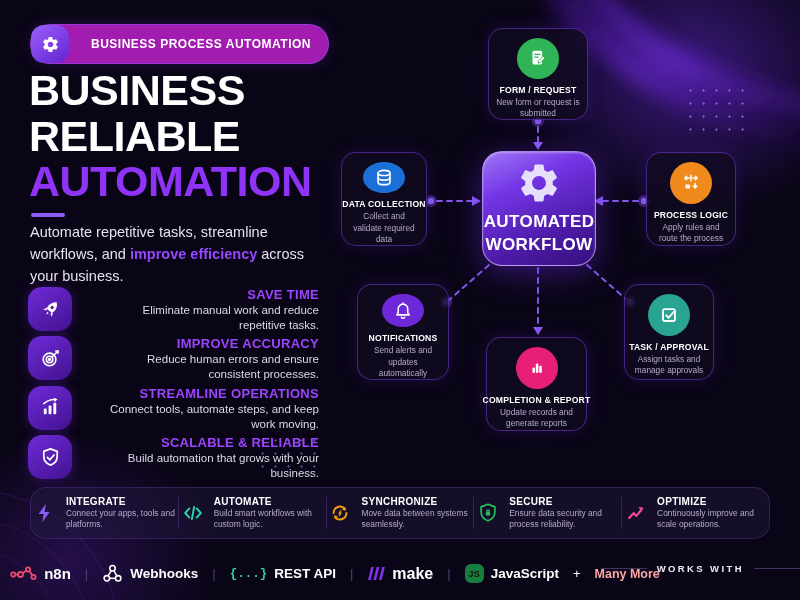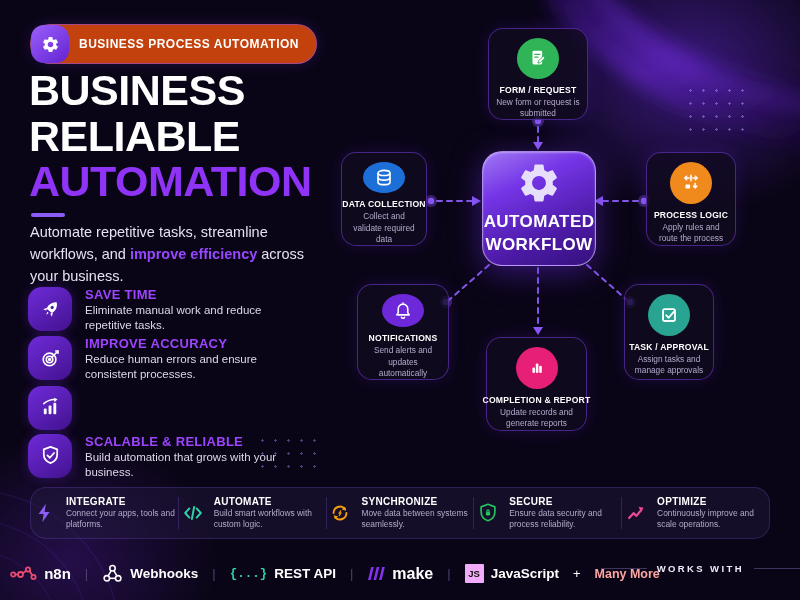--- a/index.html
+++ b/index.html
@@ -13,39 +13,39 @@
     background:radial-gradient(closest-side,rgba(76,29,149,.4),rgba(76,29,149,0) 70%);}
   .wave{position:absolute;top:0;right:0;}
   .arcs{position:absolute;left:-60px;bottom:-40px;}
   .dots{position:absolute;background-image:radial-gradient(rgba(167,139,250,.55) 1.1px,rgba(0,0,0,0) 1.3px);
     background-size:13px 13px;}
   .d1{right:52px;top:84px;width:64px;height:52px;}
   .d2{left:256px;top:434px;width:66px;height:34px;opacity:.8;}
 
   
   .badge{position:absolute;left:30px;top:24px;height:38px;display:flex;align-items:center;
-    background:#c2410c;border:1px solid rgba(141,82,244,.55);border-radius:20px;
-    padding-right:17px;box-shadow:0 0 14px rgba(100,50,200,.25);z-index:2;}
+    background:#a21caf;border:1px solid rgba(141,82,244,.55);border-radius:20px;
+    padding-right:17px;box-shadow:0 0 14px rgba(100,50,200,.25);z-index:2;gap:12px;}
   .badge-tile{width:38px;height:38px;border-radius:13px;background:linear-gradient(140deg,#9b5ffb,#6323d2);
     display:flex;align-items:center;justify-content:center;margin-right:10px;}
   .badge-label{font-size:12px;font-weight:bold;letter-spacing:.5px;}
 
   
   .title{position:absolute;left:29px;top:68px;margin:0;font-size:43px;line-height:1.06;
     font-weight:bold;letter-spacing:-.5px;z-index:2;}
   .title .w{display:block;color:#fff;}
   .title .p{display:block;color:#8f33f6;}
   .underline{position:absolute;left:31px;top:213px;width:34px;height:4px;border-radius:2px;background:#8b5cf6;z-index:2;}
 
   .intro{position:absolute;left:30px;top:222px;width:292px;margin:0;font-size:14.5px;line-height:1.5;color:#e6e2f0;z-index:2;}
   .intro .hl{color:#9747ff;font-weight:bold;}
 
   
   .features{position:absolute;left:28px;top:287px;width:305px;list-style:none;margin:0;padding:0;z-index:2;}
-  .feature{display:flex;gap:13px;margin-bottom:4px;align-items:flex-start;}
+  .feature{display:flex;gap:29px;margin-bottom:4px;align-items:flex-start;text-align:right;}
   .ftile{flex:0 0 44px;width:44px;height:44px;border-radius:14px;background:linear-gradient(145deg,#6f2bd9,#42128f);
     display:flex;align-items:center;justify-content:center;box-shadow:0 0 12px rgba(109,40,217,.35);}
   .ftext h3{margin:0;font-size:13px;color:#9d44ff;letter-spacing:.3px;}
   .ftext p{margin:1px 0 0;font-size:11.5px;line-height:1.28;color:#ddd8ea;width:218px;}
 
   
   .connectors{position:absolute;left:0;top:0;z-index:1;pointer-events:none;}
   .node{position:absolute;background:rgba(17,10,32,.78);border:1px solid rgba(128,64,240,.5);
     border-radius:15px;display:flex;flex-direction:column;align-items:center;text-align:center;
     padding-top:9px;box-sizing:border-box;z-index:2;box-shadow:0 0 16px rgba(70,30,160,.28);}
@@ -74,21 +74,21 @@
   
   .ww-head{position:absolute;left:0;top:548px;width:800px;display:flex;align-items:center;justify-content:flex-end;gap:10px;z-index:2;margin-top:15px;}
   .hline{width:46px;height:1px;background:#40345f;}
   .ww-txt{font-size:9.5px;font-weight:bold;letter-spacing:2.4px;color:#efecf7;}
   .logos{position:absolute;left:0;top:563px;width:670px;display:flex;align-items:center;justify-content:center;gap:14px;z-index:2;}
   .logo{display:flex;align-items:center;gap:7px;}
   .lname{font-size:13.5px;font-weight:bold;}
   .n8n-name{font-size:15px;}
   .ldiv{color:#4e4272;font-size:13px;}
   .glyph-rest{color:#2dd4a8;font-weight:bold;font-family:"Liberation Mono","DejaVu Sans Mono",monospace;font-size:12.5px;}
-  .js-badge{width:19px;height:19px;border-radius:1px;background:#f0abfc;color:#151206;font-size:9.5px;font-weight:bold;
+  .js-badge{width:19px;height:19px;border-radius:6px;background:#15803d;color:#151206;font-size:9.5px;font-weight:bold;
     display:flex;align-items:center;justify-content:center;}
   .plus{font-size:13px;color:#fff;}
   .many-more{font-size:12.5px;font-weight:bold;color:#fca5a5;}
 </style>
 </head>
 <body>
 
 <div class="page">
 
   <div class="glow-tr"></div>
@@ -167,20 +167,24 @@
     <li class="feature">
       <span class="ftile">
         <svg width="23" height="23" viewBox="0 0 24 24">
             <rect x="5" y="13" width="3" height="6" rx="1" fill="#fff"></rect>
             <rect x="10" y="10" width="3" height="9" rx="1" fill="#fff"></rect>
             <rect x="15" y="7" width="3" height="12" rx="1" fill="#fff"></rect>
             <path d="M5 8c3.5-3 7-4.2 11-4.3" stroke="#fff" stroke-width="1.6" fill="none" stroke-linecap="round"></path>
             <path d="M15.4 1.8 19.3 3.5 16.2 6.4z" fill="#fff"></path>
           </svg>
       </span>
+      <div class="ftext">
+        <h3>STREAMLINE OPERATIONS</h3>
+        <p>Connect tools, automate steps, and keep work moving.</p>
+      </div>
     </li>
     <li class="feature">
       <span class="ftile">
         <svg width="23" height="23" viewBox="0 0 24 24" fill="none" stroke="#fff" stroke-width="1.8" stroke-linecap="round" stroke-linejoin="round">
             <path d="M12 3l7 2.6v5.1c0 4.3-3 7.9-7 9.3-4-1.4-7-5-7-9.3V5.6L12 3z"></path>
             <path d="M8.8 11.8l2.5 2.6 4.4-5"></path>
           </svg>
       </span>
       <div class="ftext">
         <h3>SCALABLE &amp; RELIABLE</h3>

